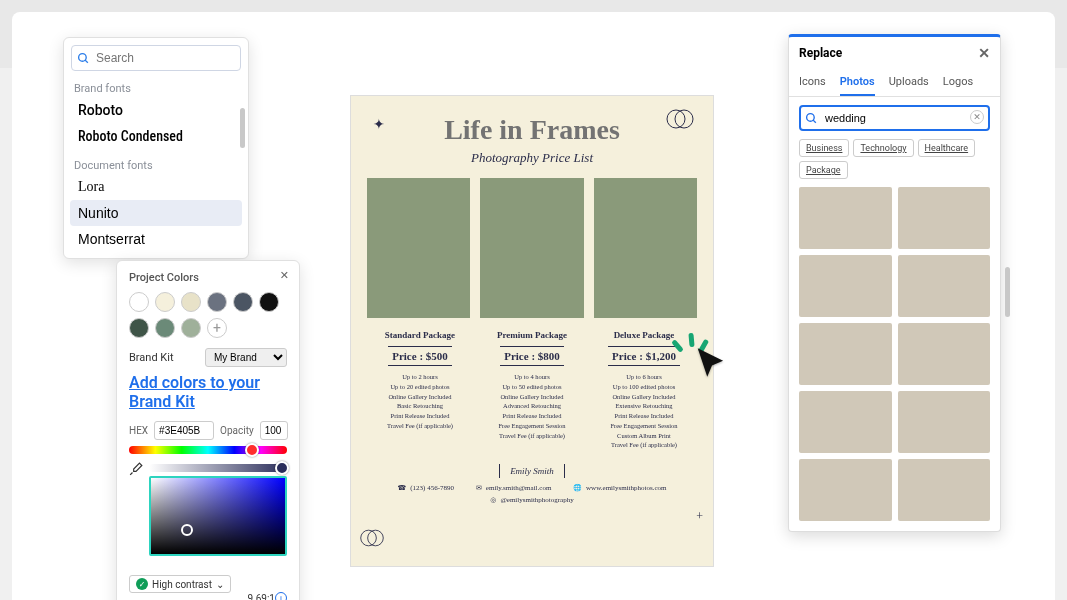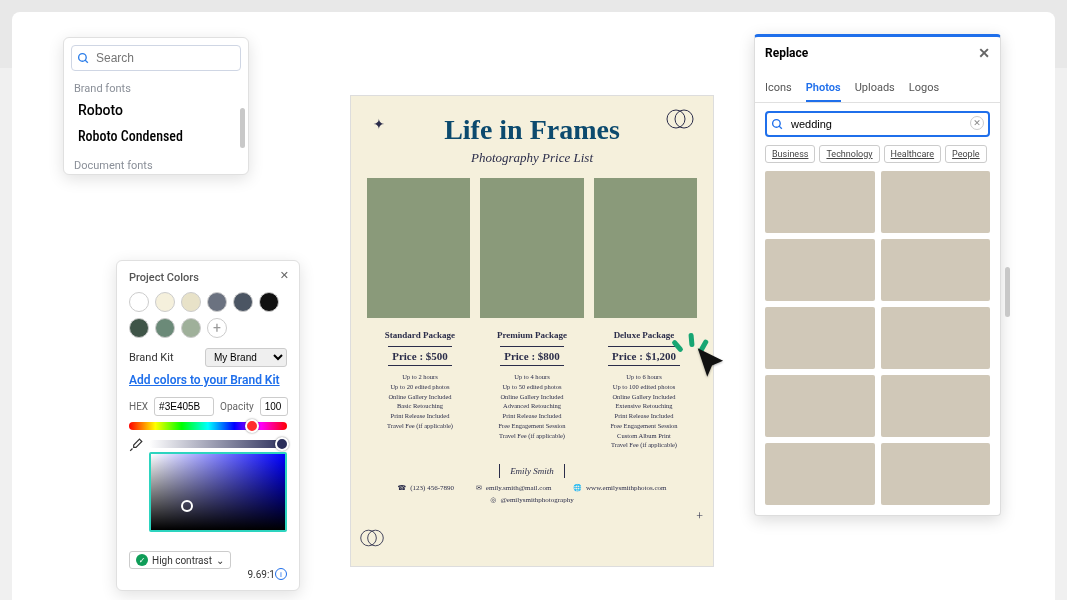--- a/index.html
+++ b/index.html
@@ -22,21 +22,21 @@
 
 
 .color-panel { position: absolute; top: 260px; left: 116px; width: 184px; background: #fff; border: 1px solid #e0e0e0; border-radius: 6px; box-shadow: 0 4px 16px rgba(0,0,0,0.12); z-index: 10; padding: 10px 12px; font-size: 11px; color: #333; }
 .color-panel .close { position: absolute; top: 8px; right: 10px; cursor: pointer; color: #666; }
 .color-panel h4 { font-size: 11px; font-weight: 500; color: #555; margin-bottom: 8px; }
 .swatch-row { display: flex; gap: 6px; margin-bottom: 6px; }
 .swatch { width: 20px; height: 20px; border-radius: 50%; border: 1px solid #ccc; cursor: pointer; }
 .swatch.add { display: flex; align-items: center; justify-content: center; color: #999; font-size: 14px; }
 .brand-row { display: flex; align-items: center; justify-content: space-between; margin: 10px 0 6px; }
 .brand-row select { font-size: 10px; padding: 2px 4px; border: 1px solid #ccc; border-radius: 3px; width: 82px; }
-.link { color: #1f6feb; text-decoration: underline; font-size: 12px; cursor: pointer; font-weight: 600; }
+.link { color: #1f6feb; text-decoration: underline; font-size: 16px; cursor: pointer; font-weight: 600; }
 .hex-row { display: flex; align-items: center; gap: 6px; margin: 10px 0 6px; }
 .hex-row label { font-size: 10px; color: #666; }
 .hex-row input { border: 1px solid #ccc; border-radius: 3px; font-size: 10px; padding: 3px 4px; width: 60px; }
 .hex-row .opacity { width: 28px; text-align: left; }
 .hue-bar { height: 8px; border-radius: 4px; background: linear-gradient(90deg, red, yellow, lime, cyan, blue, magenta, red); margin: 6px 0; position: relative; }
 .alpha-bar { height: 8px; border-radius: 4px; background: linear-gradient(90deg, #fff, #2a2d5a); margin: 4px 0; position: relative; }
 .slider-thumb { position: absolute; right: -2px; top: -3px; width: 14px; height: 14px; border-radius: 50%; background: #2a2d5a; border: 2px solid #fff; box-shadow: 0 0 2px rgba(0,0,0,0.5); }
 .picker-row { display: flex; gap: 6px; align-items: flex-start; margin-top: 4px; }
 .eyedropper { color: #333; cursor: pointer; padding-top: 2px; }
 .color-field { flex: 1; height: 80px; border: 2px solid #2dd4bf; border-radius: 2px; background: linear-gradient(to right, #fff, #0000ff); position: relative; }
@@ -45,39 +45,39 @@
 .contrast-row { display: flex; align-items: center; justify-content: space-between; margin-top: 8px; font-size: 10px; }
 .contrast-row .chip { display: flex; align-items: center; gap: 4px; border: 1px solid #ccc; border-radius: 3px; padding: 2px 6px; }
 .contrast-row .check { width: 12px; height: 12px; border-radius: 50%; background: #0f9d58; color: #fff; display: flex; align-items: center; justify-content: center; font-size: 8px; }
 
 
 .doc { position: absolute; top: 95px; left: 350px; width: 364px; height: 472px; background: #f5f0dc; border: 1px solid #ddd; padding: 18px 16px 10px; font-family: Georgia, serif; color: #2b2d4a; }
 .doc .deco-star { position: absolute; top: 20px; left: 22px; font-size: 14px; }
 .doc .deco-circles { position: absolute; top: 12px; right: 18px; }
 .doc .deco-bl { position: absolute; bottom: 14px; left: 8px; }
 .doc .deco-plus { position: absolute; bottom: 42px; right: 10px; font-size: 12px; }
-.doc h1 { text-align: center; font-size: 28px; font-weight: 700; font-family: Georgia, serif; color: #0c4a6e; }
+.doc h1 { text-align: center; font-size: 28px; font-weight: 700; font-family: Georgia, serif; color: #737373; }
 .doc .sub { text-align: center; font-style: italic; font-size: 13px; margin: 4px 0 12px; font-family: cursive; }
 .doc .photos { display: flex; gap: 10px; justify-content: center; }
 .doc .photo { width: 104px; height: 140px; background: #8a9a7a; position: relative; overflow: hidden; }
 .doc .cols { display: flex; gap: 6px; margin-top: 12px; }
 .doc .col { flex: 1; text-align: center; }
 .doc .pkg { font-size: 9px; font-weight: 700; margin-bottom: 6px; }
 .doc .price { font-size: 11px; font-weight: 700; border-top: 1px solid #2b2d4a; border-bottom: 1px solid #2b2d4a; display: inline-block; padding: 3px 4px; margin-bottom: 6px; }
 .doc .feat { font-size: 6.5px; line-height: 1.5; }
 .doc .footer { text-align: center; margin-top: 10px; }
 .doc .author { font-size: 9px; font-style: italic; padding: 2px 10px; border-left: 1px solid #2b2d4a; border-right: 1px solid #2b2d4a; display: inline-block; }
 .doc .contacts { display: flex; flex-wrap: wrap; justify-content: center; gap: 4px 22px; margin-top: 6px; font-size: 7px; }
 .doc .contacts span { display: flex; align-items: center; gap: 4px; }
 
 
-.replace-panel { position: absolute; top: 34px; right: 66px; width: 247px; background: #fff; border: 1px solid #ddd; border-top: 3px solid #1f6feb; border-radius: 4px; box-shadow: 0 4px 16px rgba(0,0,0,0.15); z-index: 10; }
+.replace-panel { position: absolute; top: 34px; right: 66px; width: 213px; background: #fff; border: 1px solid #ddd; border-top: 3px solid #1f6feb; border-radius: 4px; box-shadow: 0 4px 16px rgba(0,0,0,0.15); z-index: 10; }
 .replace-header { display: flex; justify-content: space-between; align-items: center; padding: 8px 10px; font-size: 12px; font-weight: 700; }
 .replace-header .x { cursor: pointer; color: #666; font-size: 14px; }
-.replace-tabs { display: flex; gap: 14px; padding: 0 10px; border-bottom: 1px solid #e0e0e0; font-size: 11px; margin-top: 6px; }
+.replace-tabs { display: flex; gap: 14px; padding: 0 10px; border-bottom: 1px solid #e0e0e0; font-size: 11px; }
 .replace-tabs .tab { padding: 6px 0; cursor: pointer; color: #555; }
 .replace-tabs .tab.active { color: #1f6feb; border-bottom: 2px solid #1f6feb; font-weight: 600; }
 .replace-search { margin: 8px 10px; position: relative; }
 .replace-search input { width: 100%; padding: 5px 24px 5px 24px; border: 2px solid #1f6feb; border-radius: 4px; font-size: 11px; }
 .replace-search .sicon { position: absolute; left: 6px; top: 5px; color: #1f6feb; }
 .replace-search .clear { position: absolute; right: 6px; top: 5px; color: #888; cursor: pointer; border: 1px solid #ccc; border-radius: 50%; width: 14px; height: 14px; display: flex; align-items: center; justify-content: center; font-size: 9px; }
 .replace-chips { display: flex; gap: 4px; padding: 0 10px 8px; flex-wrap: wrap; }
 .replace-chips .chip { font-size: 9px; border: 1px solid #ccc; border-radius: 3px; padding: 3px 6px; cursor: pointer; color: #444; text-decoration: underline; }
 .replace-grid { display: grid; grid-template-columns: 1fr 1fr; gap: 6px; padding: 0 10px 10px; max-height: 380px; overflow: hidden; }
 .replace-grid .thumb { height: 62px; background: #d0c8b8; border-radius: 2px; cursor: pointer; position: relative; overflow: hidden; }
@@ -119,20 +119,25 @@
         </svg>
     </span>
     <input placeholder="Search" style="">
   </div>
   <div class="font-section-label">Brand fonts</div>
   <div class="font-list">
     <div class="font-item" style="font-family: Roboto, sans-serif; font-weight:500;">Roboto</div>
     <div class="font-item" style="font-family: 'Roboto Condensed', sans-serif; font-weight:500; font-stretch: condensed;">Roboto Condensed</div>
   </div>
   <div class="font-section-label">Document fonts</div>
+  <div class="font-list">
+    <div class="font-item" style="font-family: Georgia, serif;">Lora</div>
+    <div class="font-item selected" style="font-family: sans-serif;">Nunito</div>
+    <div class="font-item" style="font-family: sans-serif;">Montserrat</div>
+  </div>
   <div class="font-scroll"></div>
 </div>
 
 <div class="color-panel">
   <span class="close">✕</span>
   <h4>Project Colors</h4>
   <div class="swatch-row">
     <div class="swatch" style="background:#ffffff"></div>
     <div class="swatch" style="background:#f5f0dc"></div>
     <div class="swatch" style="background:#e8e2c8"></div>
@@ -304,21 +309,21 @@
           <line x1="20" y1="20" x2="15" y2="15"></line>
         </svg>
     </span>
     <input value="wedding" style="">
     <span class="clear">✕</span>
   </div>
   <div class="replace-chips">
     <div class="chip">Business</div>
     <div class="chip">Technology</div>
     <div class="chip">Healthcare</div>
-    <div class="chip">People</div>
+    <div class="chip">Package</div>
   </div>
   <div class="replace-grid">
     <div class="thumb t1"></div>
     <div class="thumb t2"></div>
     <div class="thumb t3"></div>
     <div class="thumb t4"></div>
     <div class="thumb t5"></div>
     <div class="thumb t6"></div>
     <div class="thumb t7"></div>
     <div class="thumb t8"></div>

